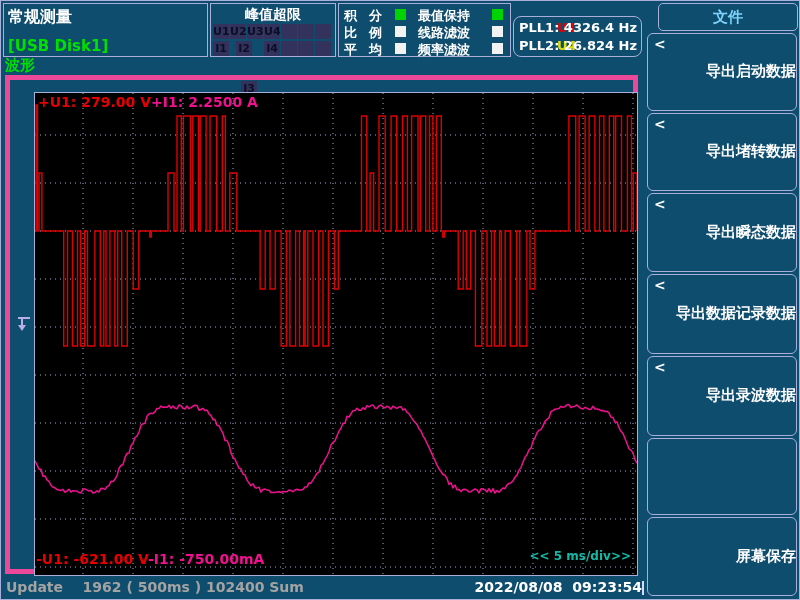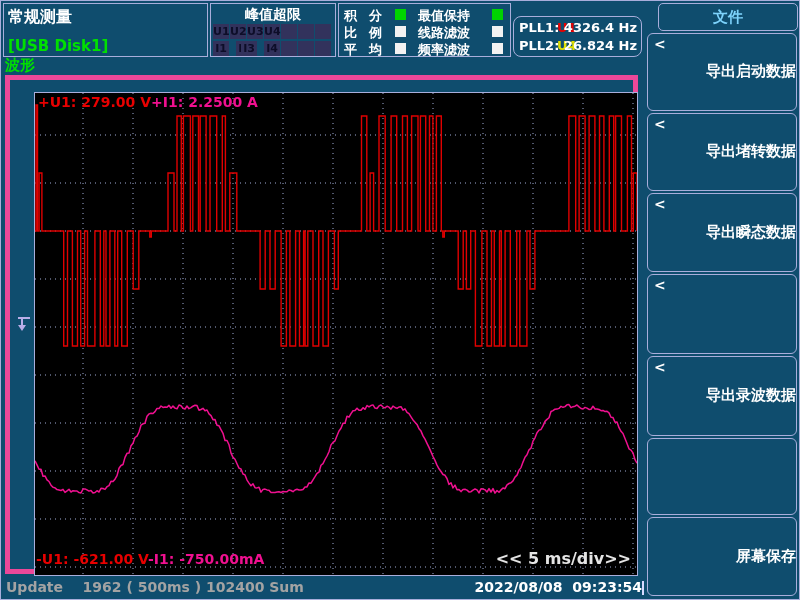--- a/index.html
+++ b/index.html
@@ -47,21 +47,21 @@
   .file-box span{position:absolute;left:0;top:4px;width:100%;text-align:center;font-size:15px;color:#7dd3fc;}
   
   .wave-container{position:absolute;left:4px;top:74px;width:633px;height:499px;
     border:5px solid #ec4899;box-sizing:border-box;}
   .plot{position:absolute;left:24px;top:12px;width:604px;height:484px;border:1px solid #a9aedb;
     box-sizing:border-box;background:#000;}
   .plot svg{position:absolute;left:0;top:0;}
   .wave-label-top{position:absolute;left:3px;top:1px;font-size:14px;white-space:pre;}
   .wave-label-bottom{position:absolute;left:1px;top:458px;font-size:14px;white-space:pre;}
   .lred{color:#e80000;} .lmag{color:#f01090;}
-  .timebase{position:absolute;right:6px;top:456px;font-size:16px;color:#e5e5e5;white-space:pre;}
+  .timebase{position:absolute;right:6px;top:456px;font-size:12px;color:#14b8a6;white-space:pre;}
   .marker{position:absolute;left:15px;top:314px;width:16px;height:18px;}
   
   .status-left{position:absolute;left:5px;top:578px;font-size:14px;color:#a3a3a3;white-space:pre;}
   .status-datetime{position:absolute;right:157px;top:578px;font-size:14px;color:#fff;white-space:pre;}
   .cursor{position:absolute;left:641px;top:580px;width:2px;height:14px;background:#d6daff;}
 </style>
 </head>
 <body>
 
 <div class="screen">
@@ -79,21 +79,21 @@
       <span class="peak-cell" style="left:17px;">U2</span>
       <span class="peak-cell" style="left:34px;">U3</span>
       <span class="peak-cell" style="left:51px;">U4</span>
       <span class="peak-cell" style="left:68px;"></span>
       <span class="peak-cell" style="left:85px;"></span>
       <span class="peak-cell" style="left:102px;"></span>
     </div>
     <div class="peak-row" style="top:37px;">
       <span class="peak-cell" style="left:0px;">I1</span>
       <span class="peak-cell" style="left:23px;">I2</span>
-      <span class="peak-cell" style="left:28px;">I3</span>
+      <span class="peak-cell" style="left:28px;margin-top:40px;">I3</span>
       <span class="peak-cell" style="left:51px;">I4</span>
       <span class="peak-cell" style="left:68px;"></span>
       <span class="peak-cell" style="left:85px;"></span>
       <span class="peak-cell" style="left:102px;"></span>
     </div>
   </div>
 
   <div class="box" style="left:337px;top:2px;width:173px;height:54px;">
     <div class="mp-row" style="top:2px;">
       <span class="mp-c1">积</span>
@@ -141,20 +141,21 @@
   <div class="sbtn" style="top:112px;height:78px;">
     <span class="arr">&lt;</span>
     <span class="lbl">导出堵转数据</span>
   </div>
   <div class="sbtn" style="top:192px;height:79px;">
     <span class="arr">&lt;</span>
     <span class="lbl">导出瞬态数据</span>
   </div>
   <div class="sbtn" style="top:273px;height:80px;">
     <span class="arr">&lt;</span>
+    <span class="lbl">导出数据记录数据</span>
   </div>
   <div class="sbtn" style="top:355px;height:80px;">
     <span class="arr">&lt;</span>
     <span class="lbl">导出录波数据</span>
   </div>
   <div class="sbtn" style="top:437px;height:77px;"></div>
   <div class="sbtn" style="top:516px;height:79px;">
     <span class="lbl">屏幕保存</span>
   </div>
 

